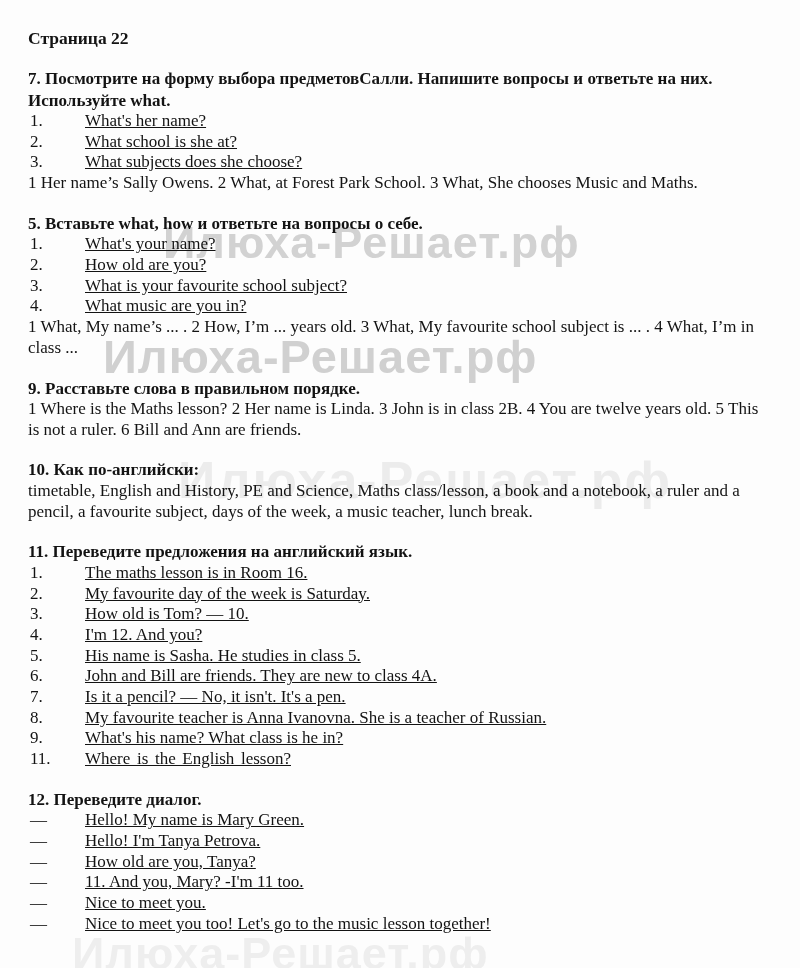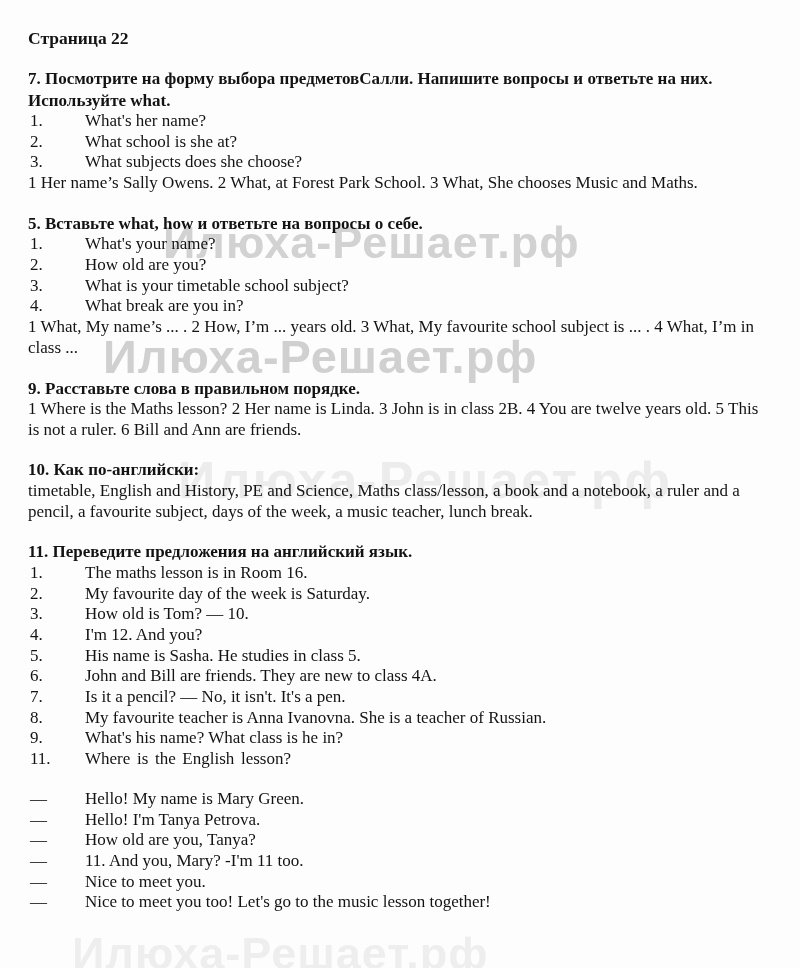--- a/index.html
+++ b/index.html
@@ -47,21 +47,21 @@
     line-height: 21.5px;
   }
 
   .items { list-style: none; }
   .item {
     display: flex;
     font-size: 17px;
     line-height: 20.7px;
   }
   .marker { flex: 0 0 57px; width: 57px; padding-left: 2px; }
-  .text { flex: 1; }
+  .text { flex: 1; text-decoration: underline; }
 
   
   section[data-sec="11"] .item:nth-child(10) .text { word-spacing: 2.4px; }
 
   .answer {
     font-size: 17px;
     line-height: 20.7px;
   }
 </style>
 </head>
@@ -99,25 +99,25 @@
           <li class="item">
             <span class="marker">1.</span>
             <span class="text">What's your name?</span>
           </li>
           <li class="item">
             <span class="marker">2.</span>
             <span class="text">How old are you?</span>
           </li>
           <li class="item">
             <span class="marker">3.</span>
-            <span class="text">What is your timetable school subject?</span>
+            <span class="text">What is your favourite school subject?</span>
           </li>
           <li class="item">
             <span class="marker">4.</span>
-            <span class="text">What break are you in?</span>
+            <span class="text">What music are you in?</span>
           </li>
         </ul>
         <p class="answer">1 What, My name’s ... . 2 How, I’m ... years old. 3 What, My favourite school subject is ... . 4 What, I’m in class ...</p>
       </section>
       <section class="exercise" data-sec="9">
         <h2 class="heading">9. Расставьте слова в правильном порядке.</h2>
         <p class="answer">1 Where is the Maths lesson? 2 Her name is Linda. 3 John is in class 2B. 4 You are twelve years old. 5 This is not a ruler. 6 Bill and Ann are friends.</p>
       </section>
       <section class="exercise" data-sec="10">
         <h2 class="heading">10. Как по-английски:</h2>
@@ -162,20 +162,21 @@
             <span class="marker">9.</span>
             <span class="text">What's his name? What class is he in?</span>
           </li>
           <li class="item">
             <span class="marker">11.</span>
             <span class="text">Where is the English lesson?</span>
           </li>
         </ul>
       </section>
       <section class="exercise" data-sec="12">
+        <h2 class="heading">12. Переведите диалог.</h2>
         <ul class="items">
           <li class="item">
             <span class="marker">—</span>
             <span class="text">Hello! My name is Mary Green.</span>
           </li>
           <li class="item">
             <span class="marker">—</span>
             <span class="text">Hello! I'm Tanya Petrova.</span>
           </li>
           <li class="item">

